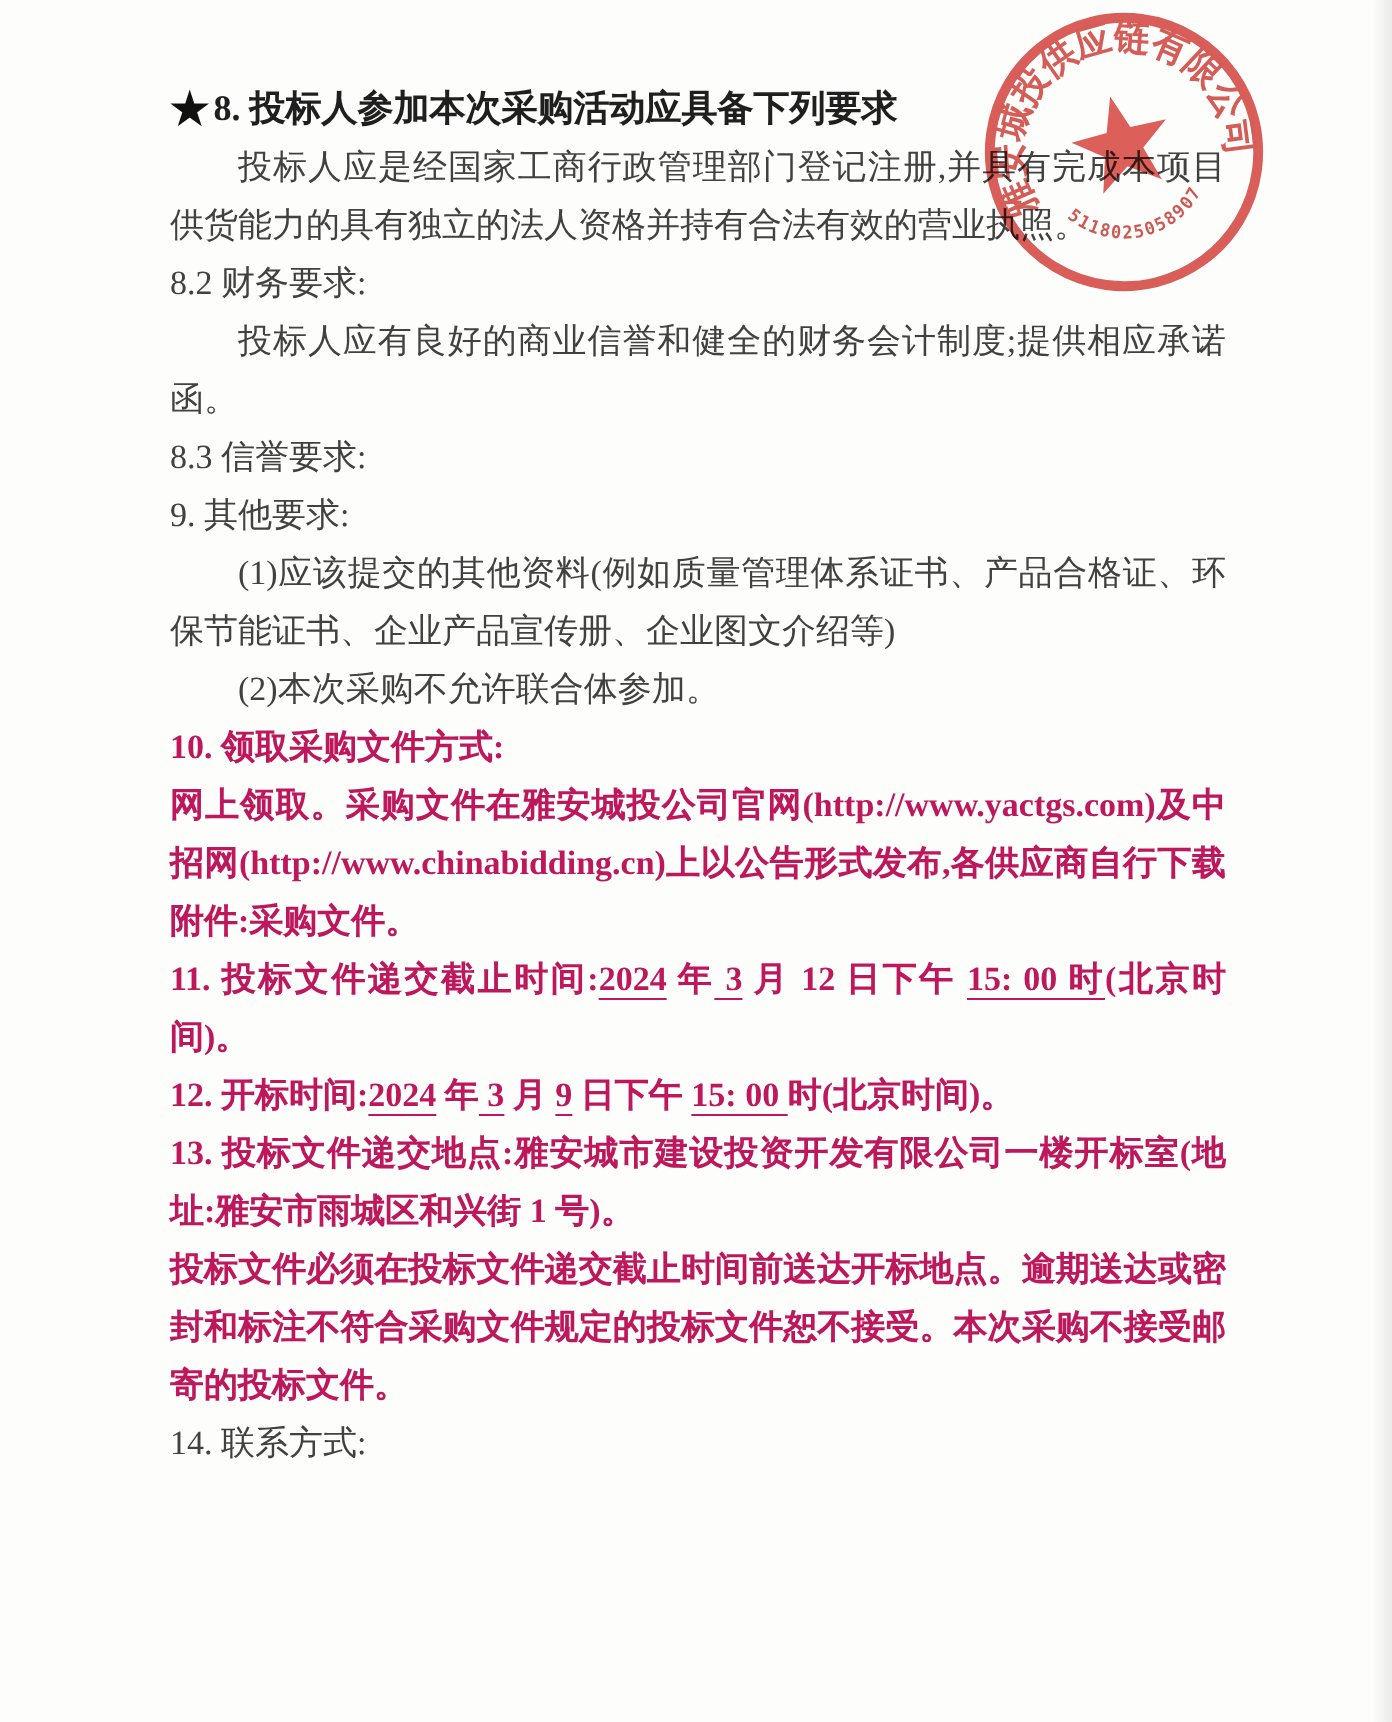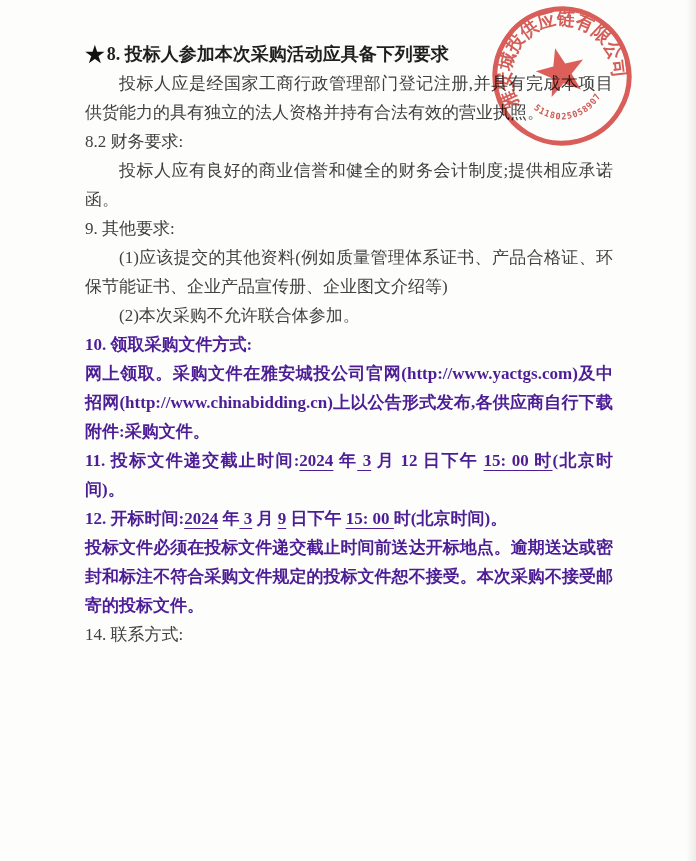--- a/index.html
+++ b/index.html
@@ -3,21 +3,21 @@
 <meta charset="utf-8">
 <style>
   html,body{margin:0;padding:0;}
   body{width:696px;height:861px;position:relative;background:#fdfdfc;overflow:hidden;
        font-family:"Liberation Serif","DejaVu Serif",serif;}
   .page{position:absolute;inset:0;background:#fdfdfc;border-radius:18px;}
   .scan-edge{position:absolute;right:0;top:0;width:10px;height:100%;
              background:linear-gradient(to right,rgba(0,0,0,0),rgba(0,0,0,0.07));}
   .doc{position:absolute;left:85px;top:40px;width:528px;font-size:17px;color:#414141;}
   .doc p{margin:0;line-height:29px;text-align:justify;}
-  .bold{font-weight:700;color:#4c1d95;}
+  .bold{font-weight:700;color:#be185d;}
   .title{font-size:18px;color:#1f1f1f;}
   .star{font-size:22px;color:#111;margin-right:2px;vertical-align:-2px;}
   .indent{text-indent:2em;}
   .tight{line-height:23px;}
   .warn{line-height:28px;margin-top:12px;}
   .mt15{margin-top:15px;}
   .mt16{margin-top:16px;}
   .pre{white-space:pre-wrap;}
   .u{text-decoration:underline;text-underline-offset:4px;text-decoration-thickness:1px;}
   .seal{position:absolute;left:486px;top:2px;width:152px;height:148px;
@@ -37,32 +37,34 @@
 
   <div class="doc">
 
     <p class="title bold"><span class="star">★</span><span>8. 投标人参加本次采购活动应具备下列要求</span></p>
 
     <p class="indent">投标人应是经国家工商行政管理部门登记注册,并具有完成本项目供货能力的具有独立的法人资格并持有合法有效的营业执照。</p>
 
     <p>8.2 财务要求:</p>
     <p class="indent">投标人应有良好的商业信誉和健全的财务会计制度;提供相应承诺函。</p>
 
+    <p>8.3 信誉要求:</p>
 
     <p>9. 其他要求:</p>
     <p class="indent">(1)应该提交的其他资料(例如质量管理体系证书、产品合格证、环保节能证书、企业产品宣传册、企业图文介绍等)</p>
     <p class="indent">(2)本次采购不允许联合体参加。</p>
 
     <p class="bold">10. 领取采购文件方式:</p>
     <p class="bold">网上领取。采购文件在雅安城投公司官网(http://www.yactgs.com)及中招网(http://www.chinabidding.cn)上以公告形式发布,各供应商自行下载附件:采购文件。</p>
 
     <p class="bold tight pre"><span>11. 投标文件递交截止时间:</span><span class="u">2024</span><span> 年</span><span class="u"> 3</span><span> 月 12 日下午 </span><span class="u">15: 00 时</span><span>(北京时间)。</span></p>
 
     <p class="bold tight pre mt15"><span>12. 开标时间:</span><span class="u">2024</span><span> 年</span><span class="u"> 3</span><span> 月 </span><span class="u">9</span><span> 日下午 </span><span class="u">15: 00 </span><span>时(北京时间)。</span></p>
 
+    <p class="bold tight">13. 投标文件递交地点:雅安城市建设投资开发有限公司一楼开标室(地址:雅安市雨城区和兴街 1 号)。</p>
 
     <p class="bold warn">投标文件必须在投标文件递交截止时间前送达开标地点。逾期送达或密封和标注不符合采购文件规定的投标文件恕不接受。本次采购不接受邮寄的投标文件。</p>
 
     <p class="mt16">14. 联系方式:</p>
   </div>
 
   <div class="seal">
     <svg viewBox="0 0 150 150">
       <circle class="seal-ring" cx="75" cy="75" r="68"></circle>
       <polygon class="seal-star" points="75,46 81.2,63.5 99.7,64 85,75.2 90.3,93 75,82.5 59.7,93 65,75.2 50.3,64 68.8,63.5"></polygon>

